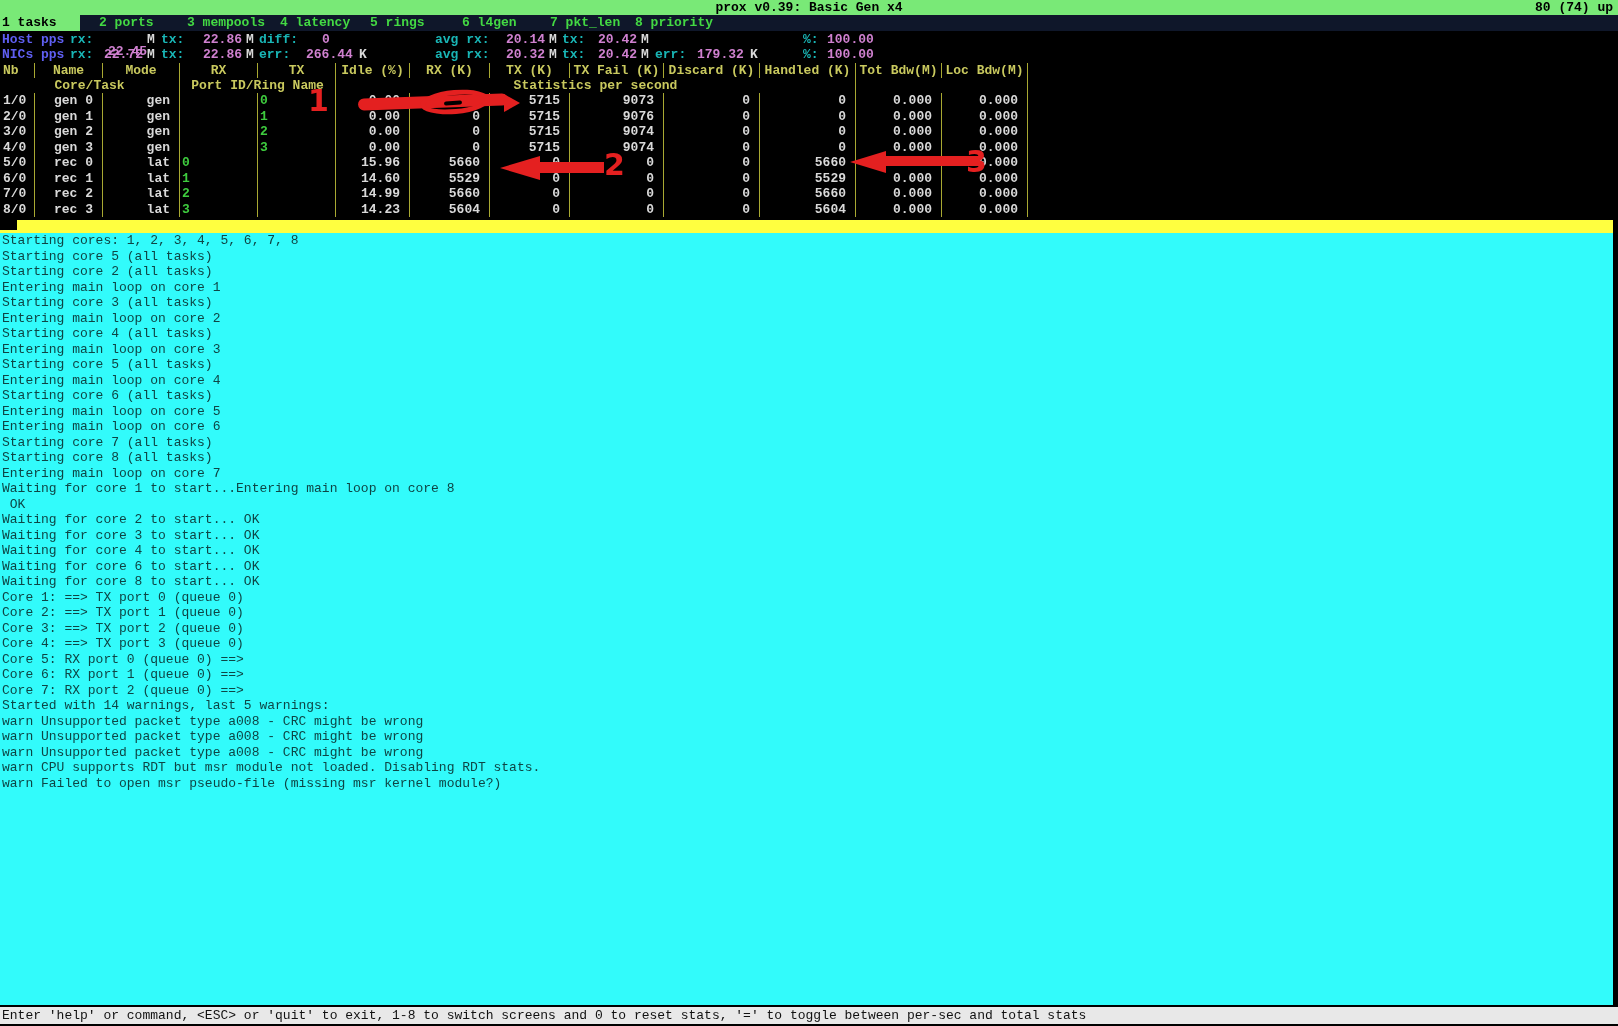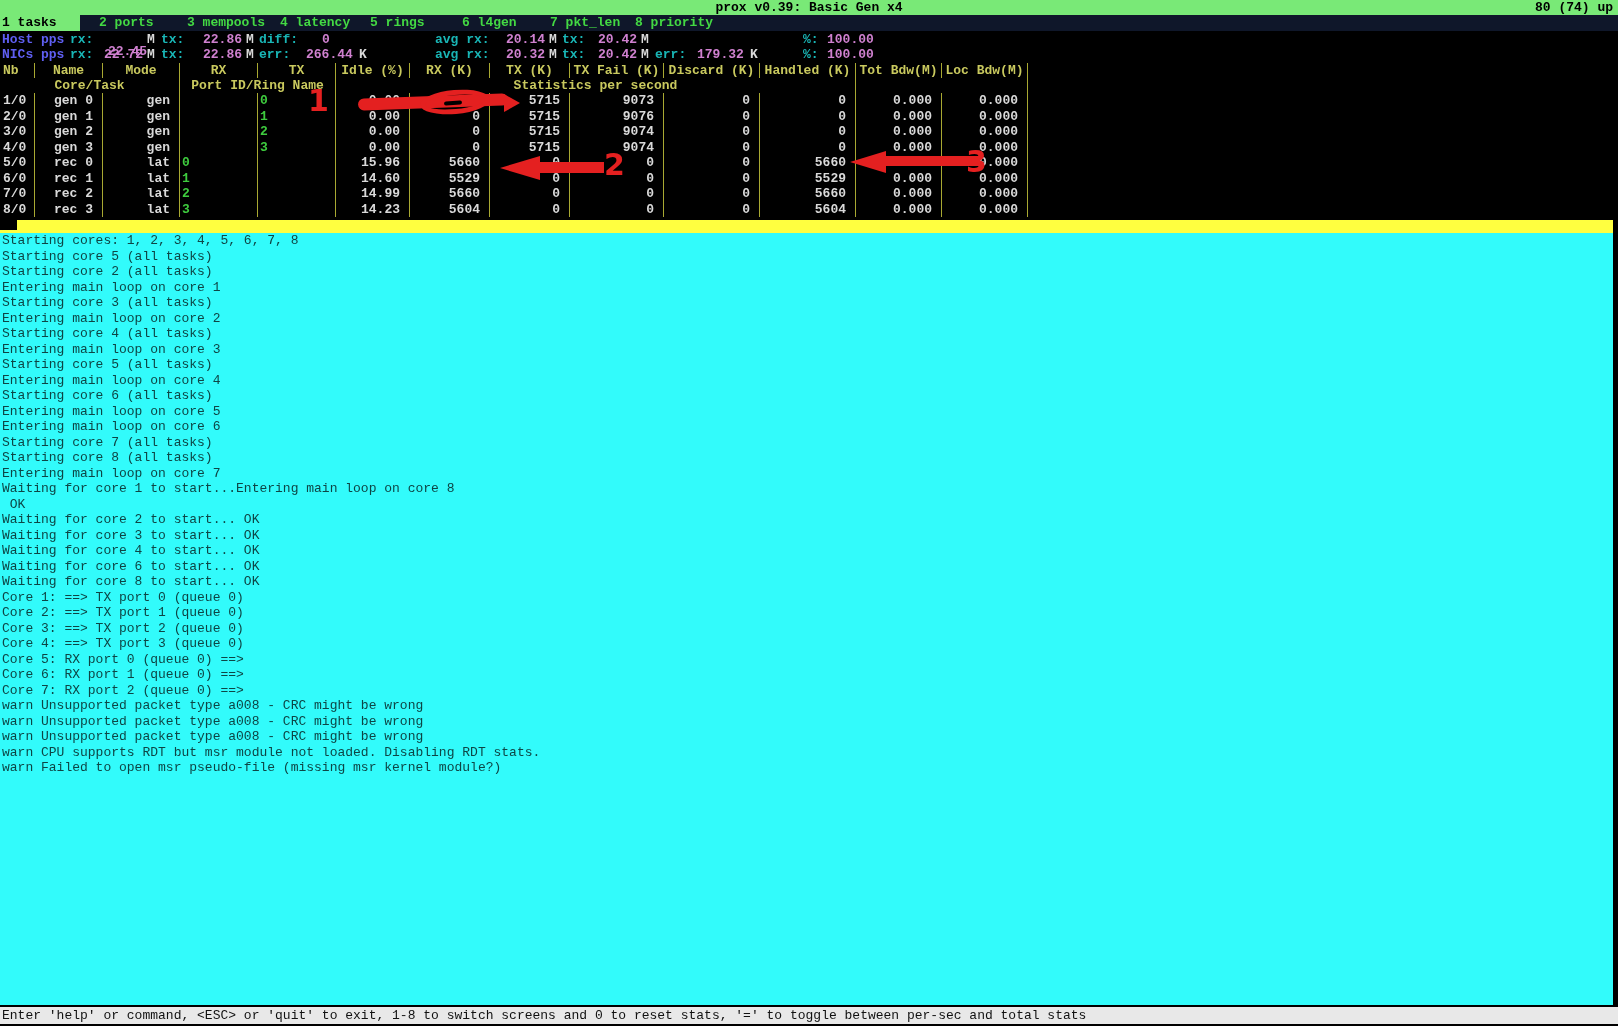--- a/index.html
+++ b/index.html
@@ -283,20 +283,21 @@
       <div class="log-line">Waiting for core 4 to start... OK</div>
       <div class="log-line">Waiting for core 6 to start... OK</div>
       <div class="log-line">Waiting for core 8 to start... OK</div>
       <div class="log-line">Core 1: ==&gt; TX port 0 (queue 0)</div>
       <div class="log-line">Core 2: ==&gt; TX port 1 (queue 0)</div>
       <div class="log-line">Core 3: ==&gt; TX port 2 (queue 0)</div>
       <div class="log-line">Core 4: ==&gt; TX port 3 (queue 0)</div>
       <div class="log-line">Core 5: RX port 0 (queue 0) ==&gt;</div>
       <div class="log-line">Core 6: RX port 1 (queue 0) ==&gt;</div>
       <div class="log-line">Core 7: RX port 2 (queue 0) ==&gt;</div>
+      <div class="log-line">Started with 14 warnings, last 5 warnings:</div>
       <div class="log-line">warn Unsupported packet type a008 - CRC might be wrong</div>
       <div class="log-line">warn Unsupported packet type a008 - CRC might be wrong</div>
       <div class="log-line">warn Unsupported packet type a008 - CRC might be wrong</div>
       <div class="log-line">warn CPU supports RDT but msr module not loaded. Disabling RDT stats.</div>
       <div class="log-line">warn Failed to open msr pseudo-file (missing msr kernel module?)</div>
     </div>
 
   <div class="status-bar">
     <span>Enter 'help' or command, &lt;ESC&gt; or 'quit' to exit, 1-8 to switch screens and 0 to reset stats, '=' to toggle between per-sec and total stats</span>
   </div>

